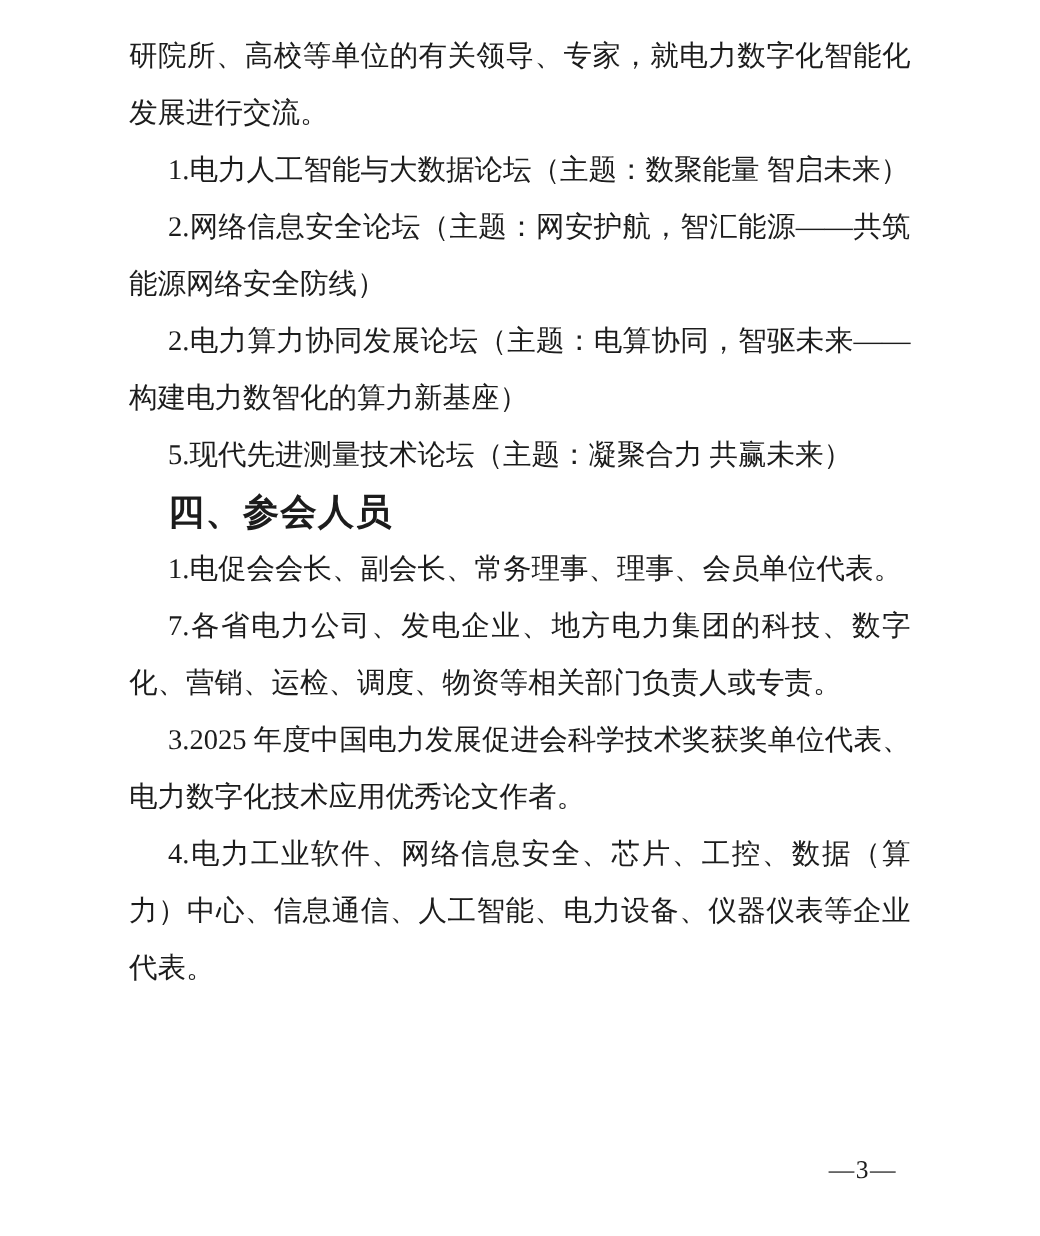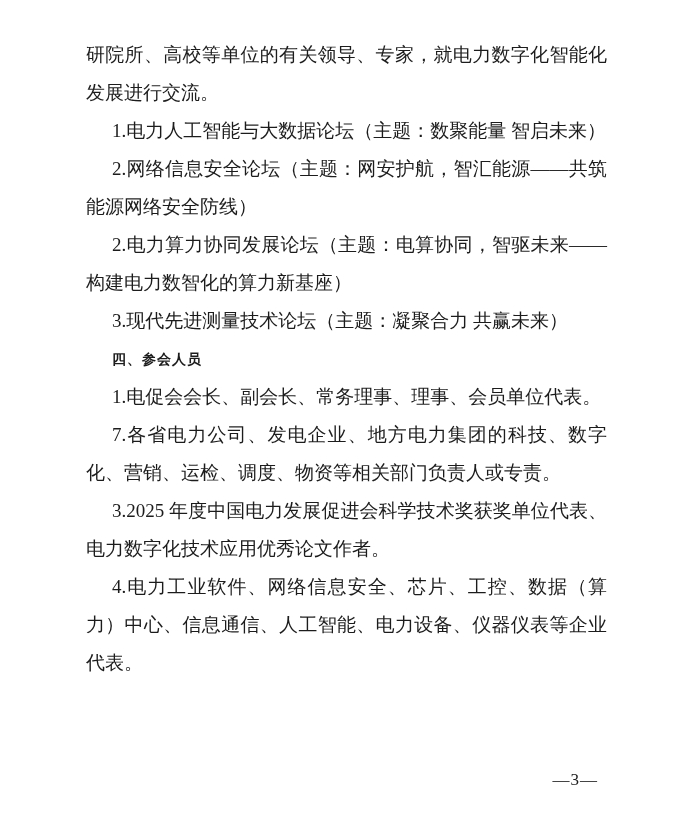--- a/index.html
+++ b/index.html
@@ -12,21 +12,21 @@
     width: 693px;
     height: 824px;
     background: #ffffff;
     overflow: hidden;
     font-family: "Liberation Serif", serif;
     color: #1c1c1c;
   }
   .content {
     position: absolute;
     left: 86px;
-    top: 36px;
+    top: 19px;
     width: 521px;
     font-size: 19px;
     line-height: 38px;
     text-align: justify;
     text-justify: inter-ideograph;
   }
   .para {
     margin: 0;
     padding: 0;
     text-indent: 26px;
@@ -34,21 +34,21 @@
   .para.cont {
     text-indent: 0;
   }
   .para.sub {
     
     letter-spacing: 1px;
   }
   .para.head {
     font-family: "Liberation Sans", sans-serif;
     font-weight: bold;
-    font-size: 14px;
+    font-size: 24px;
     letter-spacing: 1px;
   }
   .page-number {
     position: absolute;
     top: 770px;
     right: 95px;
     font-size: 17px;
     letter-spacing: 1px;
     color: #1c1c1c;
     font-family: "Liberation Serif", serif;
@@ -56,21 +56,21 @@
 </style>
 </head>
 <body>
 
 <div class="page">
   <div class="content">
     <p class="para cont">研院所、高校等单位的有关领导、专家，就电力数字化智能化发展进行交流。</p>
     <p class="para">1.电力人工智能与大数据论坛（主题：数聚能量 智启未来）</p>
     <p class="para">2.网络信息安全论坛（主题：网安护航，智汇能源——共筑能源网络安全防线）</p>
     <p class="para">2.电力算力协同发展论坛（主题：电算协同，智驱未来——构建电力数智化的算力新基座）</p>
-    <p class="para">3.现代先进测量技术论坛（主题：凝聚合力 共赢未来）</p>
+    <p class="para">5.现代先进测量技术论坛（主题：凝聚合力 共赢未来）</p>
     <p class="para head">四、参会人员</p>
     <p class="para">1.电促会会长、副会长、常务理事、理事、会员单位代表。</p>
     <p class="para">7.各省电力公司、发电企业、地方电力集团的科技、数字化、营销、运检、调度、物资等相关部门负责人或专责。</p>
     <p class="para">3.2025 年度中国电力发展促进会科学技术奖获奖单位代表、电力数字化技术应用优秀论文作者。</p>
     <p class="para">4.电力工业软件、网络信息安全、芯片、工控、数据（算力）中心、信息通信、人工智能、电力设备、仪器仪表等企业代表。</p>
   </div>
   <div class="page-number">—3—</div>
 </div>
 
 </body></html>

